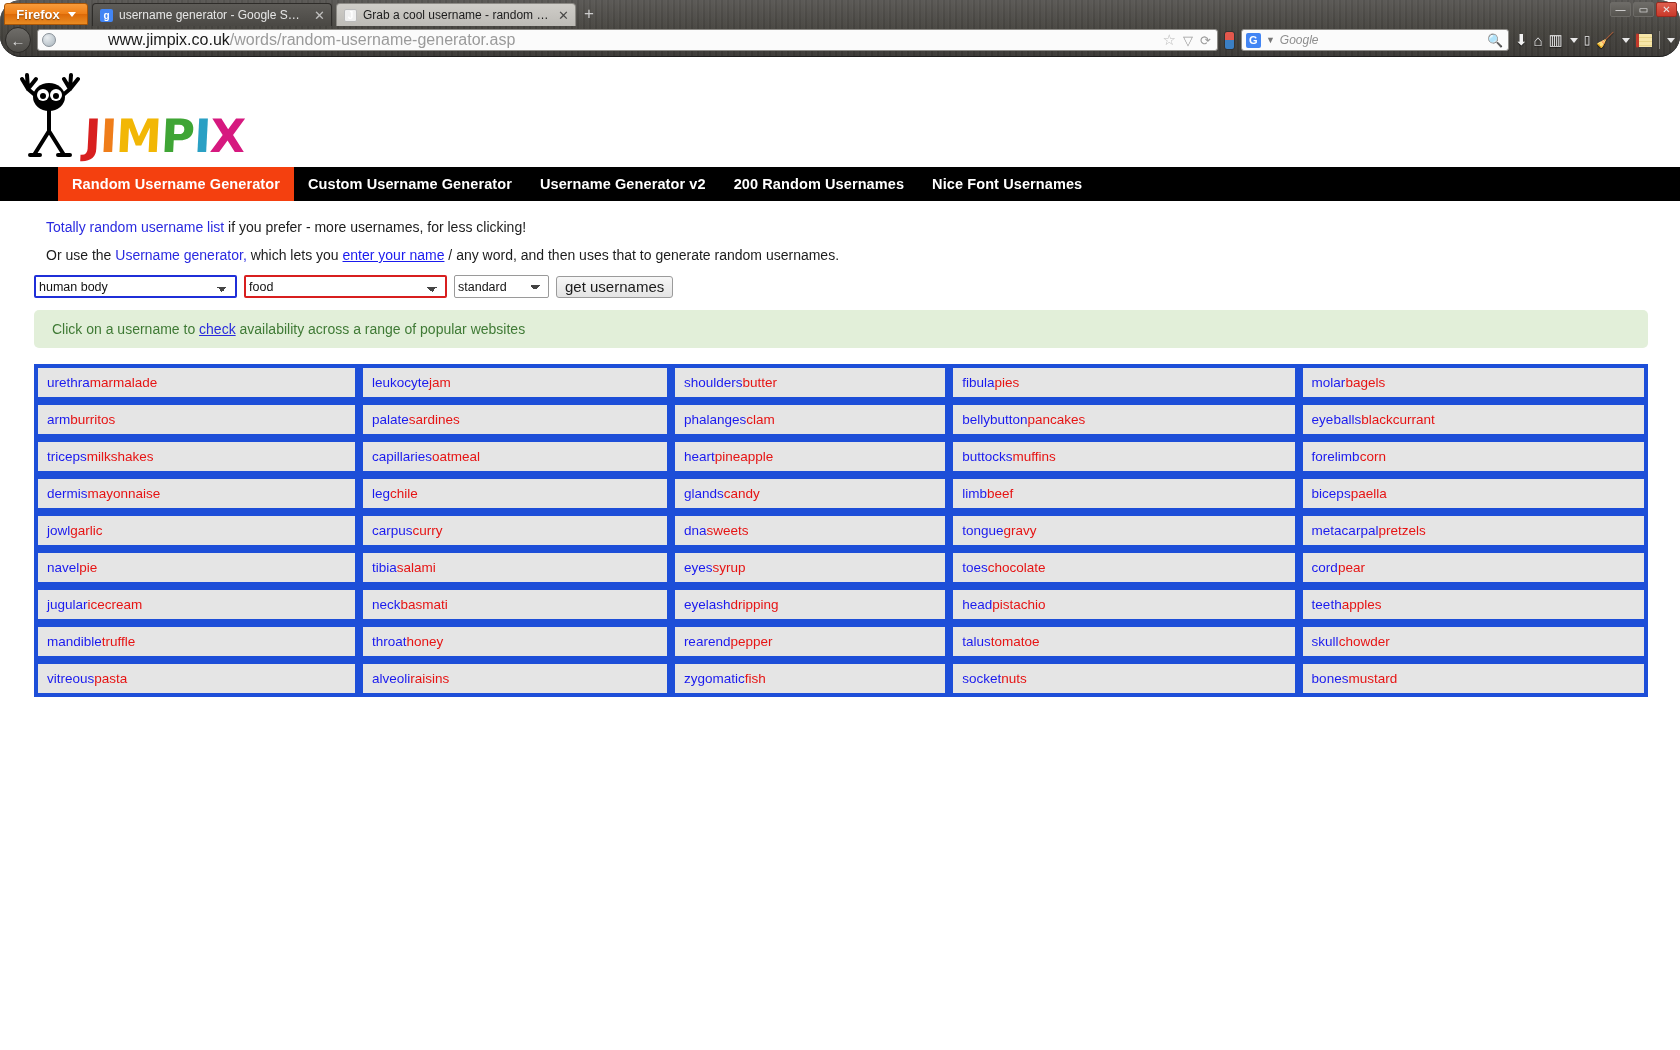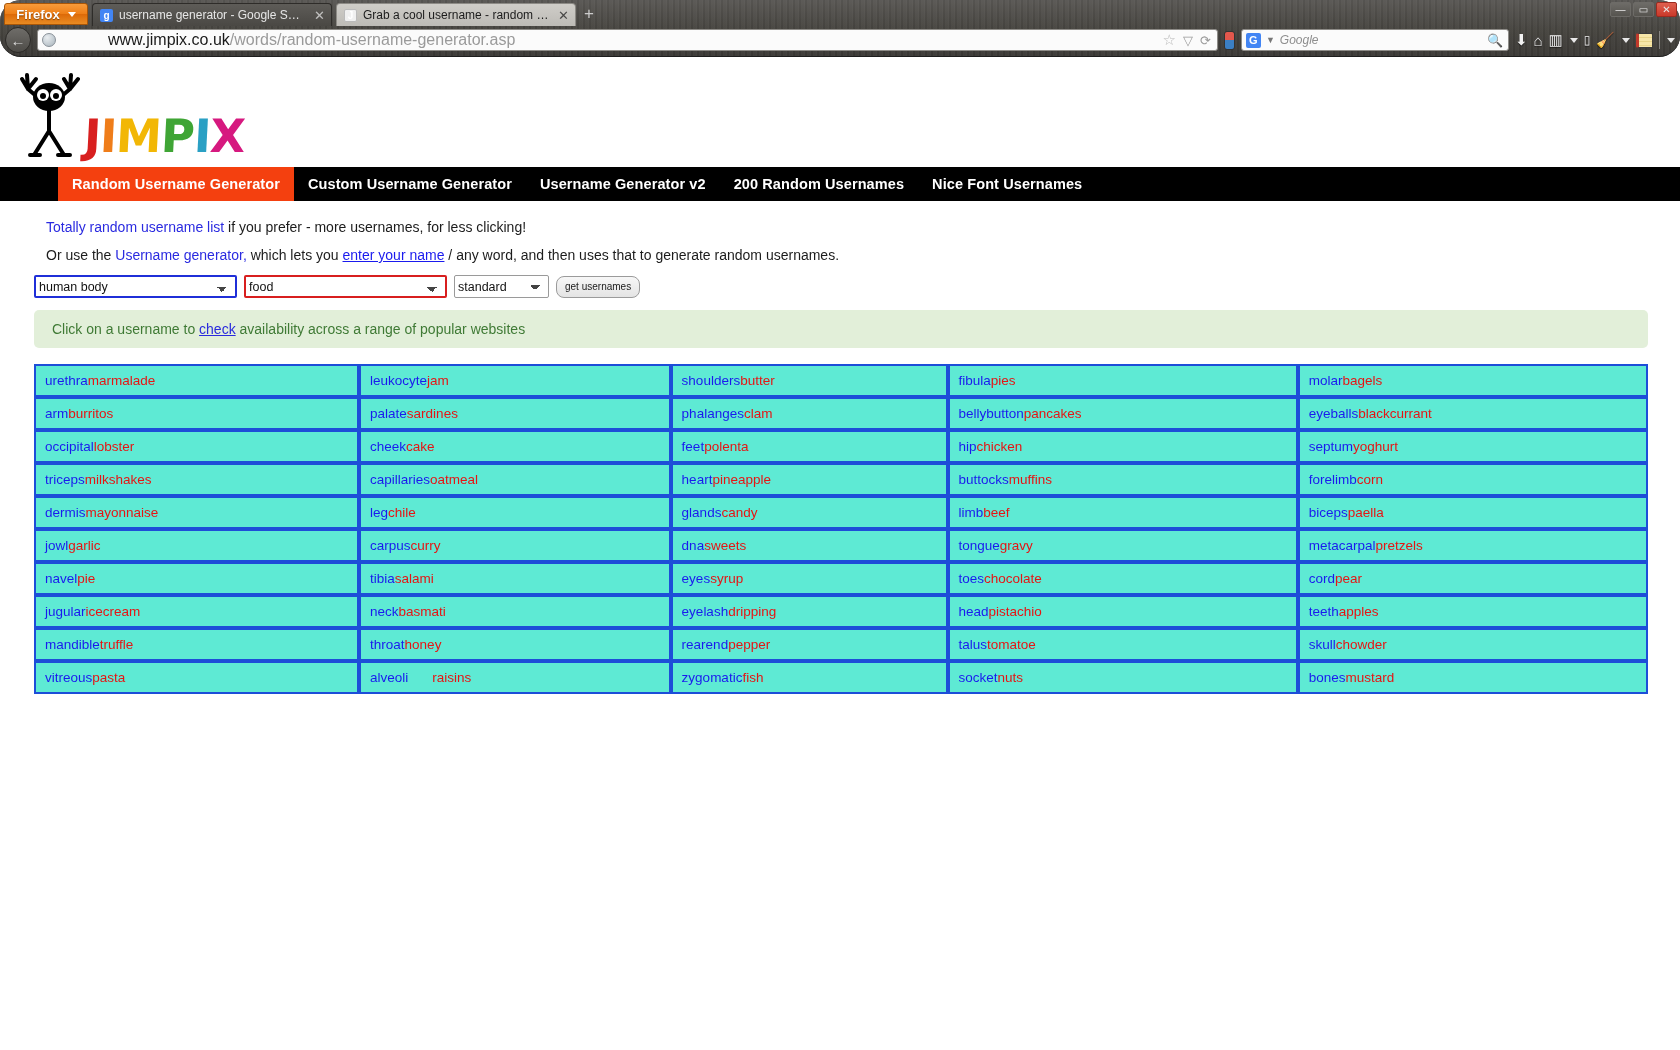--- a/index.html
+++ b/index.html
@@ -124,35 +124,35 @@
     background:#fff; color:#111; padding:1px 3px; border-radius:2px;
     -webkit-appearance:none; appearance:none;
     background-image:linear-gradient(45deg,transparent 50%,#444 50%),linear-gradient(135deg,#444 50%,transparent 50%);
     background-position:calc(100% - 13px) 10px, calc(100% - 8px) 10px;
     background-size:5px 5px,5px 5px; background-repeat:no-repeat;
   }
   select.s1 { width:203px; border:2px solid #1f2fd8; }
   select.s2 { width:203px; border:2px solid #d81f1f; }
   select.s3 { width:95px; border:1px solid #9a9a9a; background-position:calc(100% - 13px) 9px, calc(100% - 8px) 9px; }
   button.go {
-    height:22px; font-size:10px; padding:0 8px;
+    height:22px; font-size:15px; padding:0 8px;
     font-family:"Liberation Sans", sans-serif;
     background:linear-gradient(180deg,#f7f7f7,#e4e4e4);
-    border:1px solid #9b9b9b; border-radius:8px; color:#1b1b1b; cursor:pointer;
+    border:1px solid #9b9b9b; border-radius:3px; color:#1b1b1b; cursor:pointer;
   }
 
   .notice {
     margin:0 14px 16px 16px; background:#e2efd9; border-radius:5px;
     padding:11px 0 11px 18px; font-size:14px; color:#3f7a35;
   }
   .notice a { color:#2a2add; text-decoration:underline; cursor:pointer; }
 
   table.names { width:calc(100% - 30px); margin-left:16px; border-collapse:separate; border-spacing:0; }
   table.names td {
-    background:#5eead4; border:2px solid #1d4ed8;
+    background:#e5e5e5; border:4px solid #1d4ed8;
     padding:7px 0 7px 9px; font-size:13.5px; height:31px;
     cursor:pointer; white-space:nowrap;margin-top:16px;
   }
   td .b { color:#1a1aee; }
   td .f { color:#e61414; }
 </style>
 </head>
 <body>
 
 <div class="chrome">
@@ -290,27 +290,20 @@
             <td><span class="b" style="color: rgb(26, 26, 238);">molar</span><span class="f" style="color: rgb(230, 20, 20);">bagels</span></td>
           </tr>
           <tr>
             <td><span class="b" style="color: rgb(26, 26, 238);">arm</span><span class="f" style="color: rgb(230, 20, 20);">burritos</span></td>
             <td><span class="b" style="color: rgb(26, 26, 238);">palate</span><span class="f" style="color: rgb(230, 20, 20);">sardines</span></td>
             <td><span class="b" style="color: rgb(26, 26, 238);">phalanges</span><span class="f" style="color: rgb(230, 20, 20);">clam</span></td>
             <td><span class="b" style="color: rgb(26, 26, 238);">bellybutton</span><span class="f" style="color: rgb(230, 20, 20);">pancakes</span></td>
             <td><span class="b" style="color: rgb(26, 26, 238);">eyeballs</span><span class="f" style="color: rgb(230, 20, 20);">blackcurrant</span></td>
           </tr>
           <tr>
-            <td><span class="b" style="color: rgb(26, 26, 238);">occipital</span><span class="f" style="color: rgb(230, 20, 20);">lobster</span></td>
-            <td><span class="b" style="color: rgb(26, 26, 238);">cheek</span><span class="f" style="color: rgb(230, 20, 20);">cake</span></td>
-            <td><span class="b" style="color: rgb(26, 26, 238);">feet</span><span class="f" style="color: rgb(230, 20, 20);">polenta</span></td>
-            <td><span class="b" style="color: rgb(26, 26, 238);">hip</span><span class="f" style="color: rgb(230, 20, 20);">chicken</span></td>
-            <td><span class="b" style="color: rgb(26, 26, 238);">septum</span><span class="f" style="color: rgb(230, 20, 20);">yoghurt</span></td>
-          </tr>
-          <tr>
             <td><span class="b" style="color: rgb(26, 26, 238);">triceps</span><span class="f" style="color: rgb(230, 20, 20);">milkshakes</span></td>
             <td><span class="b" style="color: rgb(26, 26, 238);">capillaries</span><span class="f" style="color: rgb(230, 20, 20);">oatmeal</span></td>
             <td><span class="b" style="color: rgb(26, 26, 238);">heart</span><span class="f" style="color: rgb(230, 20, 20);">pineapple</span></td>
             <td><span class="b" style="color: rgb(26, 26, 238);">buttocks</span><span class="f" style="color: rgb(230, 20, 20);">muffins</span></td>
             <td><span class="b" style="color: rgb(26, 26, 238);">forelimb</span><span class="f" style="color: rgb(230, 20, 20); text-align: right;">corn</span></td>
           </tr>
           <tr>
             <td><span class="b" style="color: rgb(26, 26, 238);">dermis</span><span class="f" style="color: rgb(230, 20, 20);">mayonnaise</span></td>
             <td><span class="b" style="color: rgb(26, 26, 238);">leg</span><span class="f" style="color: rgb(230, 20, 20);">chile</span></td>
             <td><span class="b" style="color: rgb(26, 26, 238);">glands</span><span class="f" style="color: rgb(230, 20, 20);">candy</span></td>
@@ -340,21 +333,21 @@
           </tr>
           <tr>
             <td><span class="b" style="color: rgb(26, 26, 238);">mandible</span><span class="f" style="color: rgb(230, 20, 20);">truffle</span></td>
             <td><span class="b" style="color: rgb(26, 26, 238);">throat</span><span class="f" style="color: rgb(230, 20, 20);">honey</span></td>
             <td><span class="b" style="color: rgb(26, 26, 238);">rearend</span><span class="f" style="color: rgb(230, 20, 20);">pepper</span></td>
             <td><span class="b" style="color: rgb(26, 26, 238);">talus</span><span class="f" style="color: rgb(230, 20, 20);">tomatoe</span></td>
             <td><span class="b" style="color: rgb(26, 26, 238);">skull</span><span class="f" style="color: rgb(230, 20, 20);">chowder</span></td>
           </tr>
           <tr>
             <td><span class="b" style="color: rgb(26, 26, 238);">vitreous</span><span class="f" style="color: rgb(230, 20, 20);">pasta</span></td>
-            <td><span class="b" style="color: rgb(26, 26, 238);">alveoli</span><span class="f" style="color: rgb(230, 20, 20); padding-left: 24px;">raisins</span></td>
+            <td><span class="b" style="color: rgb(26, 26, 238);">alveoli</span><span class="f" style="color: rgb(230, 20, 20);">raisins</span></td>
             <td><span class="b" style="color: rgb(26, 26, 238);">zygomatic</span><span class="f" style="color: rgb(230, 20, 20);">fish</span></td>
             <td><span class="b" style="color: rgb(26, 26, 238);">socket</span><span class="f" style="color: rgb(230, 20, 20);">nuts</span></td>
             <td><span class="b" style="color: rgb(26, 26, 238);">bones</span><span class="f" style="color: rgb(230, 20, 20);">mustard</span></td>
           </tr>
         </tbody>
     </table>
 
   </div>
 </div>
 

